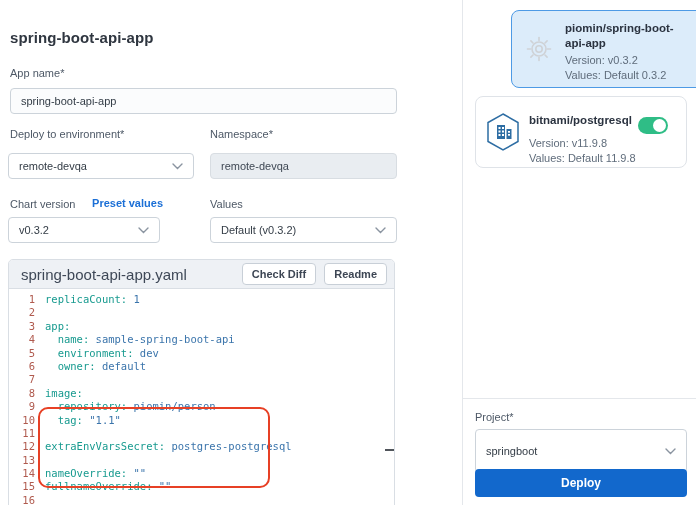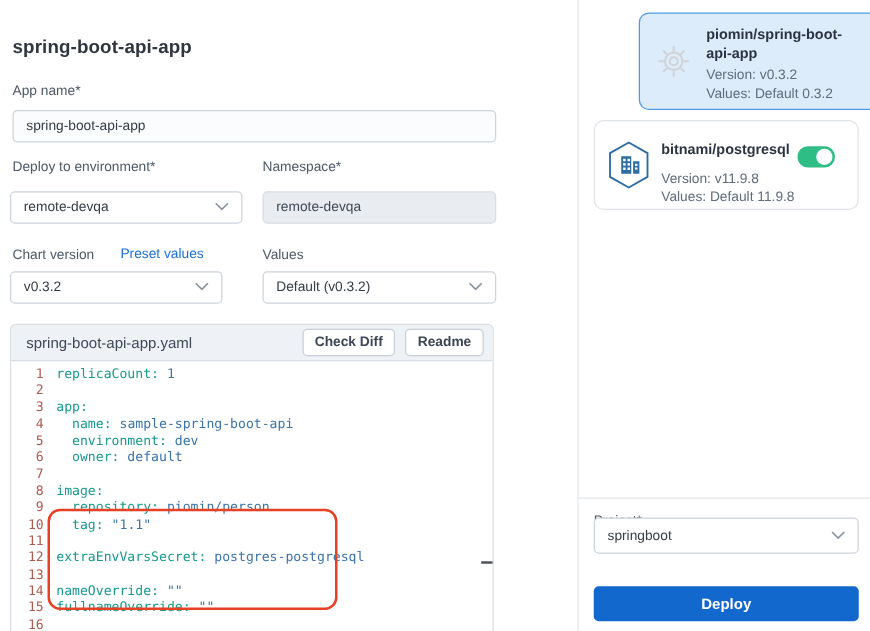--- a/index.html
+++ b/index.html
@@ -12,28 +12,28 @@
   .page-title { position:absolute; left:10px; top:13px; font-size:15px; font-weight:700; color:#2f3640; letter-spacing:.1px; }
   .field-label { position:absolute; font-size:11px; color:#4d5866; }
   .text-input, .select-box {
     position:absolute; height:26px; border:1px solid #ccd3da; border-radius:4px;
     background:#fbfcfd; font-size:11px; color:#333c46; display:flex; align-items:center;
     padding:0 10px;
   }
   .select-box { background:#ffffff; justify-content:space-between; cursor:pointer; }
   .text-input.disabled { background:#e9edf1; border-color:#d8dde2; color:#3f4854; }
   .chev { flex:none; margin-left:6px; }
-  .preset-link { position:absolute; font-size:11px; font-weight:400; color:#1b6fd6; cursor:pointer; }
+  .preset-link { position:absolute; font-size:11px; font-weight:700; color:#1b6fd6; cursor:pointer; }
 
   
   .editor { position:absolute; left:8px; top:243px; width:387px; height:262px;
     border:1px solid #d9dee4; border-radius:5px 5px 0 0; overflow:hidden; background:#fff; }
   .editor-header { height:29px; background:#eef1f5; border-bottom:1px solid #d9dee4;
     display:flex; align-items:center; padding:0 7px 0 12px; }
-  .editor-filename { font-size:12px; color:#3e4857; flex:1 1 auto; }
+  .editor-filename { font-size:15px; color:#3e4857; flex:1 1 auto; }
   .editor-btn { height:22px; padding:0 9px; margin-left:8px; background:#ffffff;
     border:1px solid #c8cfd7; border-radius:4px; font-family:"Liberation Sans",sans-serif;
     font-size:11px; font-weight:700; color:#3d4654; cursor:pointer; display:flex; align-items:center; }
   .code-area { position:relative; font-family:"DejaVu Sans Mono", monospace; font-size:10.5px;
     padding-top:4px; height:229px; }
   .code-line { display:flex; height:13.4px; line-height:13.4px; position:relative; z-index:2; }
   .code-line .ln { flex:none; width:26px; text-align:right; padding-right:0;
     color:#b05a4e; font-size:10.5px; }
   .code-line .lt { white-space:pre; padding-left:10px; }
   .tok-key { color:#179a8f; }
@@ -84,21 +84,21 @@
         </svg>
     </span>
   </div>
   <div class="text-input disabled" style="left:210px; top:137px; width:187px;">
     <span>remote-devqa</span>
   </div>
 
   <div class="field-label" style="left:10px; top:182px;">Chart version</div>
   <div class="field-label" style="left:210px; top:182px;">Values</div>
   <a class="preset-link" style="right:299px; top:181px;">Preset values</a>
-  <div class="select-box" style="left:8px; top:201px; width:170px;">
+  <div class="select-box" style="left:8px; top:201px; width:152px;">
     <span>v0.3.2</span>
     <span class="chev">
       <svg width="11" height="7" viewBox="0 0 11 7">
           <path d="M1 1l4.5 4.5L10 1" stroke="#8a94a0" stroke-width="1.4" fill="none" stroke-linecap="round"></path>
         </svg>
     </span>
   </div>
   <div class="select-box" style="left:210px; top:201px; width:187px;">
     <span>Default (v0.3.2)</span>
     <span class="chev">
@@ -238,21 +238,21 @@
           </div>
       </div>
       <div class="card-meta">Version: v11.9.8</div>
       <div class="card-meta">Values: Default 11.9.8</div>
     </div>
   </div>
 
   <div class="sidebar-divider"></div>
 
   <div class="field-label" style="left:12px; top:411px;">Project*</div>
-  <div class="select-box" style="left:12px; top:414px; width:212px; height:29px;">
+  <div class="select-box" style="left:12px; top:429px; width:212px; height:44px;">
     <span>springboot</span>
     <span class="chev">
       <svg width="11" height="7" viewBox="0 0 11 7">
           <path d="M1 1l4.5 4.5L10 1" stroke="#8a94a0" stroke-width="1.4" fill="none" stroke-linecap="round"></path>
         </svg>
     </span>
   </div>
 
   <button class="deploy-btn">Deploy</button>
 </div>

